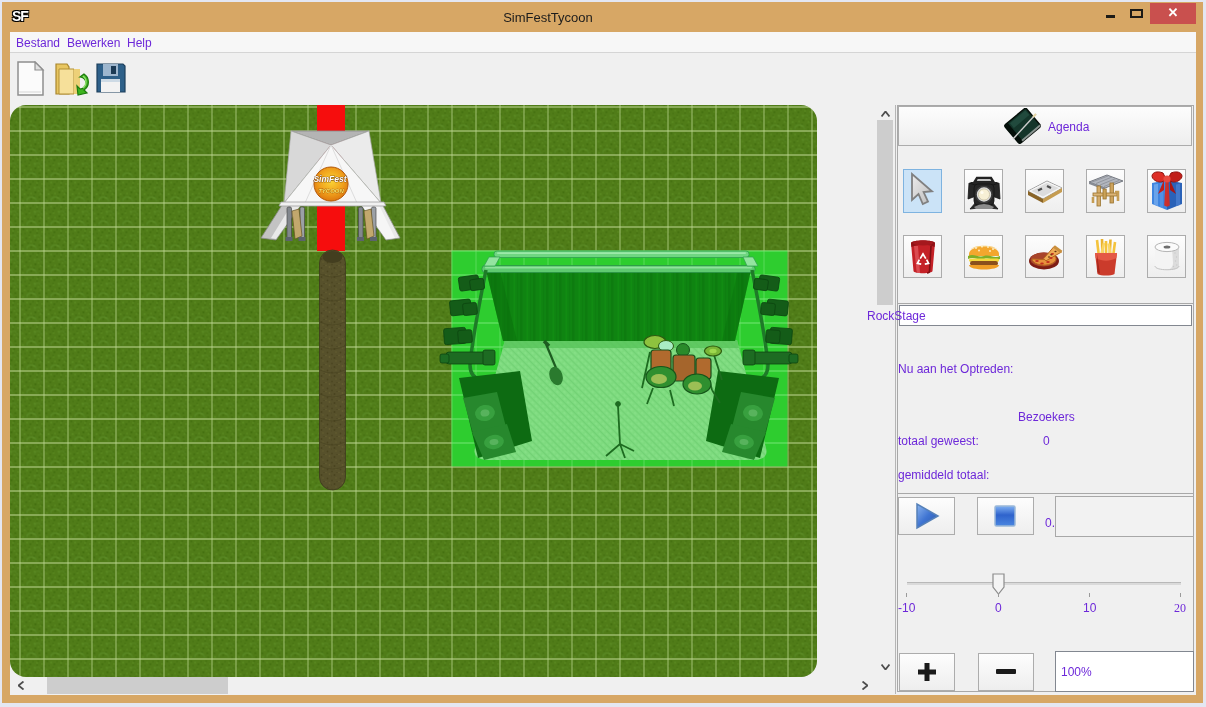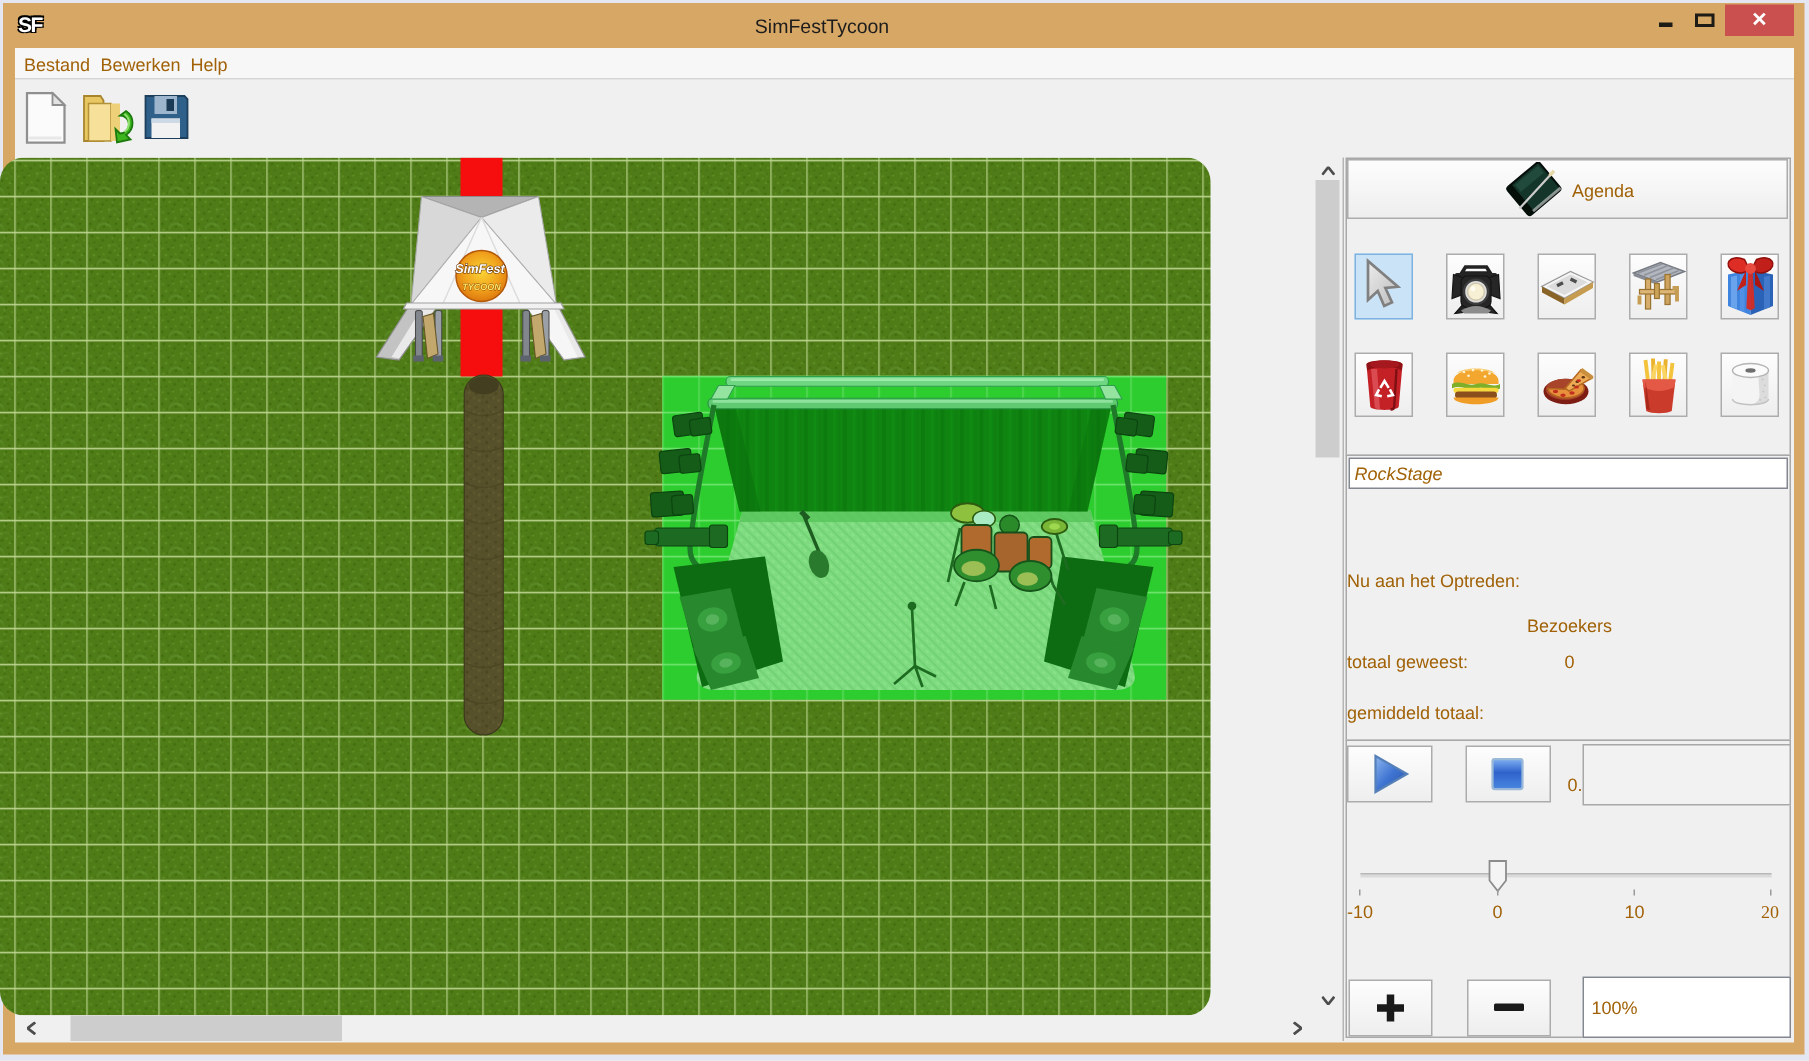--- a/index.html
+++ b/index.html
@@ -1,21 +1,21 @@
 <!DOCTYPE html>
 <html><head>
 <meta charset="utf-8">
 <style>
   html,body{margin:0;padding:0;}
   body{width:1206px;height:707px;overflow:hidden;position:relative;
        font-family:"Liberation Sans",sans-serif;background:#e9ebf5;}
   .abs{position:absolute;}
   .btn{position:absolute;background:linear-gradient(#fdfdfd,#eeeeee);border:1px solid #acacac;box-sizing:border-box;}
   .grp{position:absolute;border:1px solid #a8a8a8;box-sizing:border-box;}
-  .lbl{position:absolute;font-size:12px;color:#a16207;white-space:nowrap;}
+  .lbl{position:absolute;font-size:12px;color:#6d28d9;white-space:nowrap;}
 </style>
 </head>
 <body>
 
 <div class="abs" style="left:0;top:0;width:1206px;height:707px;background:#e4e7f2;"></div>
 
 <div class="abs" style="left:2px;top:2px;width:1201px;height:701px;background:#d7a765;"></div>
 
 <div class="abs" style="left:12px;top:8px;width:20px;height:18px;font-size:14px;font-weight:bold;color:#fff;letter-spacing:-1px;text-shadow:-1px -1px 0 #000,1px -1px 0 #000,-1px 1px 0 #000,1px 1px 0 #000;">SF</div>
 
@@ -52,21 +52,21 @@
 </svg>
 
 <svg class="abs" style="left:95px;top:61px;" width="32" height="34" viewBox="0 0 32 34">
   <path d="M2,3 L28,3 L30,5 L30,31 L2,31 Z" fill="#2e6089" stroke="#1d3f5c" stroke-width="1.2"></path>
   <rect x="8" y="3" width="15" height="12" fill="#9db6ce"></rect>
   <rect x="16" y="5" width="5" height="8" fill="#1b3a55"></rect>
   <rect x="6" y="18" width="19" height="13" fill="#f2f2f2"></rect>
   <rect x="6" y="18" width="19" height="3" fill="#cddae5"></rect>
 </svg>
 
-<div class="abs" style="left:0;top:105px;width:807px;height:572px;overflow:hidden;border-radius:16px;">
+<div class="abs" style="left:10px;top:105px;width:807px;height:572px;overflow:hidden;border-radius:16px;">
 <svg width="866" height="572" viewBox="0 0 866 572">
 <defs>
   <pattern id="gp" x="19.5" y="10.5" width="24" height="24" patternUnits="userSpaceOnUse">
     <rect width="24" height="24" fill="#507c18"></rect>
     <g fill="#406c0d">
       <rect x="3" y="2" width="1.6" height="1.6"></rect>
             <rect x="10" y="5" width="1.8" height="1.4"></rect>
             <rect x="18" y="2" width="1.4" height="1.4"></rect>
       <rect x="6" y="11" width="1.5" height="1.5"></rect>
             <rect x="15" y="13" width="1.8" height="1.6"></rect>
@@ -517,23 +517,23 @@
       <circle cx="25.5" cy="17" r="0.7"></circle>
       <circle cx="24.5" cy="21" r="0.7"></circle>
       <circle cx="25.8" cy="25" r="0.7"></circle>
       <circle cx="22.5" cy="26.5" r="0.7"></circle>
     </g>
   <path d="M4,26 C4,31 28,31 28,26" fill="none" stroke="#c2c2c2" stroke-width="1"></path>
 </svg>
 
 <div class="abs" style="left:899px;top:305px;width:293px;height:21px;background:#fff;border:1px solid #828790;box-sizing:border-box;"></div>
 
-<div class="lbl" style="left:903px;top:309px;font-style:italic;">RockStage</div>
-
-<div class="lbl" style="left:898px;top:380px;">Nu aan het Optreden:</div>
+<div class="lbl" style="left:867px;top:309px;">RockStage</div>
+
+<div class="lbl" style="left:898px;top:362px;">Nu aan het Optreden:</div>
 
 <div class="lbl" style="left:1018px;top:410px;">Bezoekers</div>
 
 <div class="lbl" style="left:898px;top:434px;">totaal geweest:</div>
 
 <div class="lbl" style="left:1043px;top:434px;">0</div>
 
 <div class="lbl" style="left:898px;top:468px;">gemiddeld totaal:</div>
 
 <div class="lbl" style="left:1045px;top:468px;margin-top:48px;">0.0</div>

